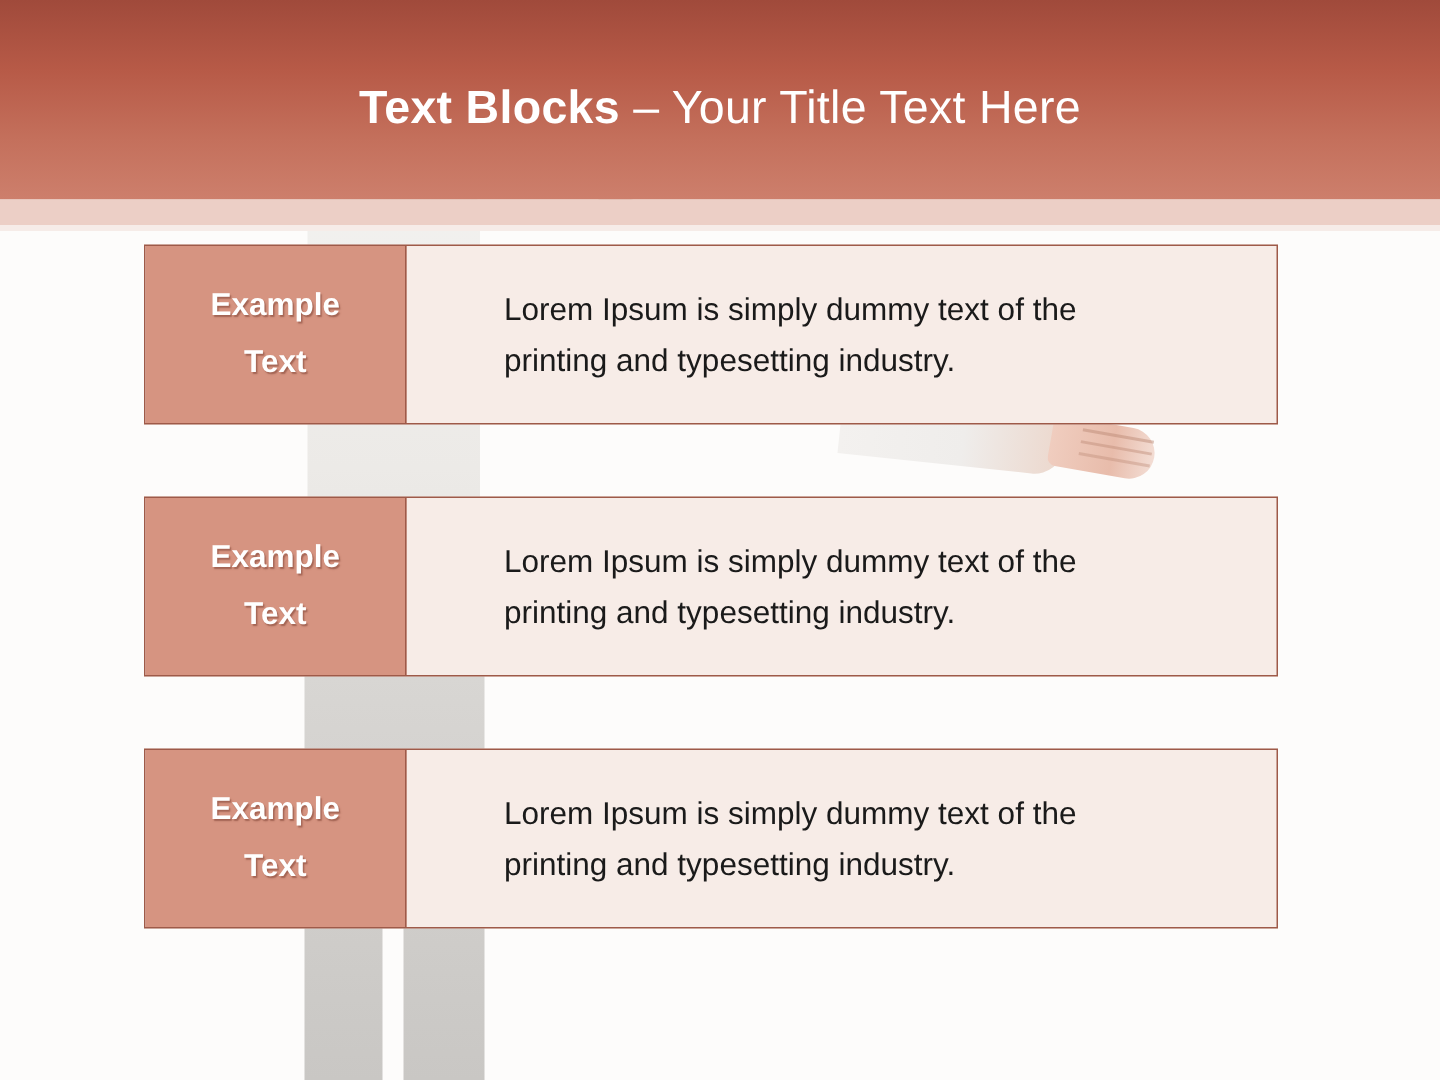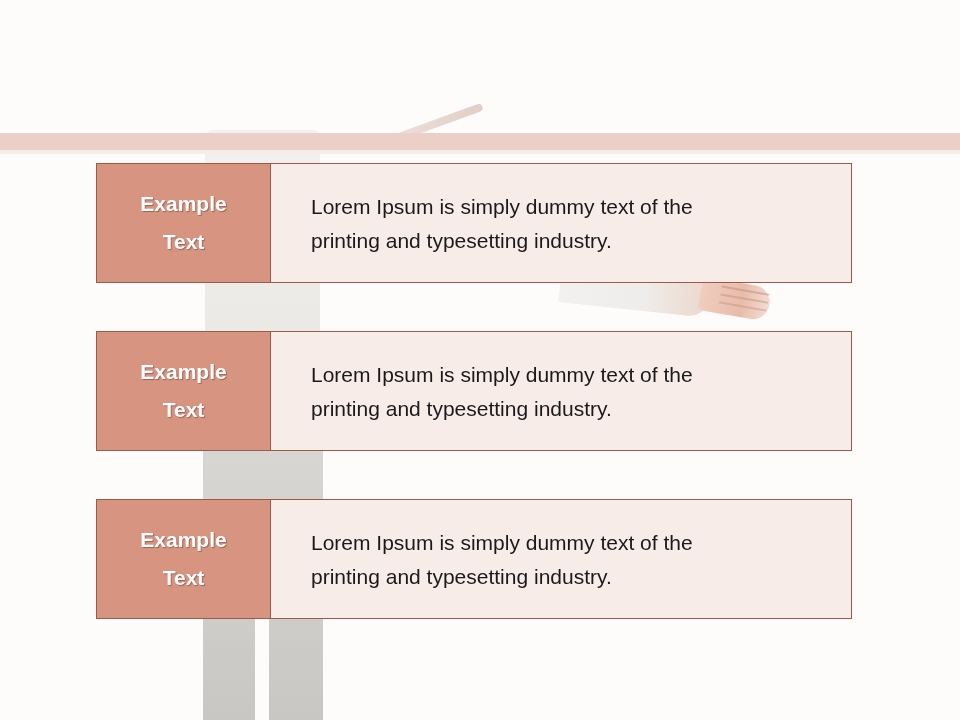--- a/index.html
+++ b/index.html
@@ -137,20 +137,21 @@
   
   .row {
     position: absolute;
     left: 96px;
     width: 756px;
     height: 120px;
     box-sizing: border-box;
     border: 1px solid #9e5a49;
     display: flex;
     background: #f7ece7;
+    gap: 25px;
   }
   .row-1 { top: 163px; }
   .row-2 { top: 331px; }
   .row-3 { top: 499px; }
 
   .row-label {
     width: 174px;
     box-sizing: border-box;
     background: #d69481;
     border-right: 1px solid #9e5a49;
@@ -182,20 +183,25 @@
 
   <div class="bg-photo">
     <div class="bg-body"></div>
     <div class="bg-legs"></div>
     <div class="bg-leg-gap"></div>
     <div class="bg-arm"></div>
     <div class="bg-hand"></div>
     <div class="bg-pen"></div>
   </div>
 
+  <div class="header">
+    <div class="header-title">
+      <span class="strong">Text Blocks</span><span class="light"> – </span><span class="light">Your Title Text Here</span>
+    </div>
+  </div>
   <div class="header-underband"></div>
   <div class="header-underband2"></div>
 
   <div class="row row-1">
     <div class="row-label">
       <span>Example</span>
       <span>Text</span>
     </div>
     <div class="row-body">
       <div>Lorem Ipsum is simply dummy text of the</div>

